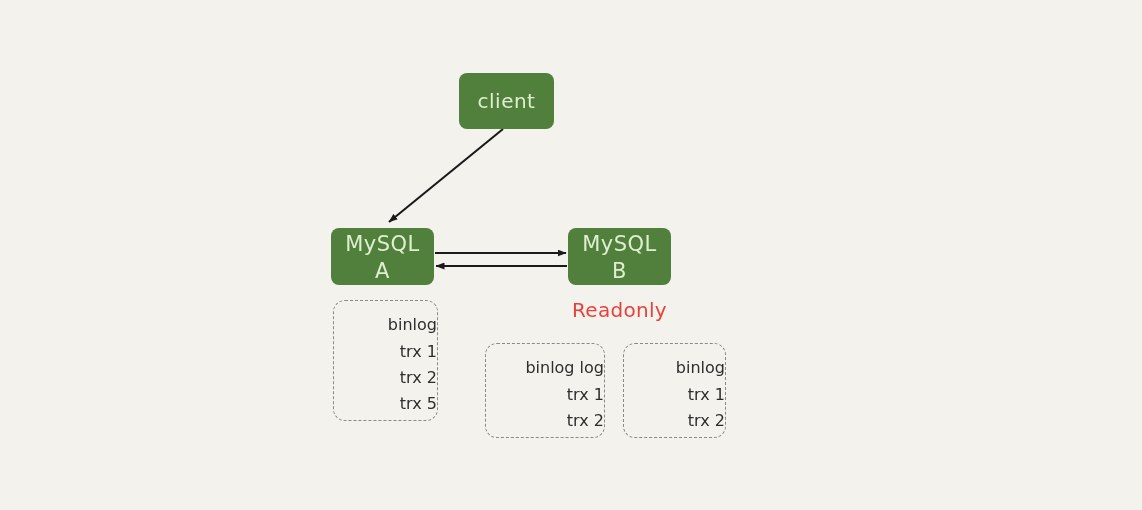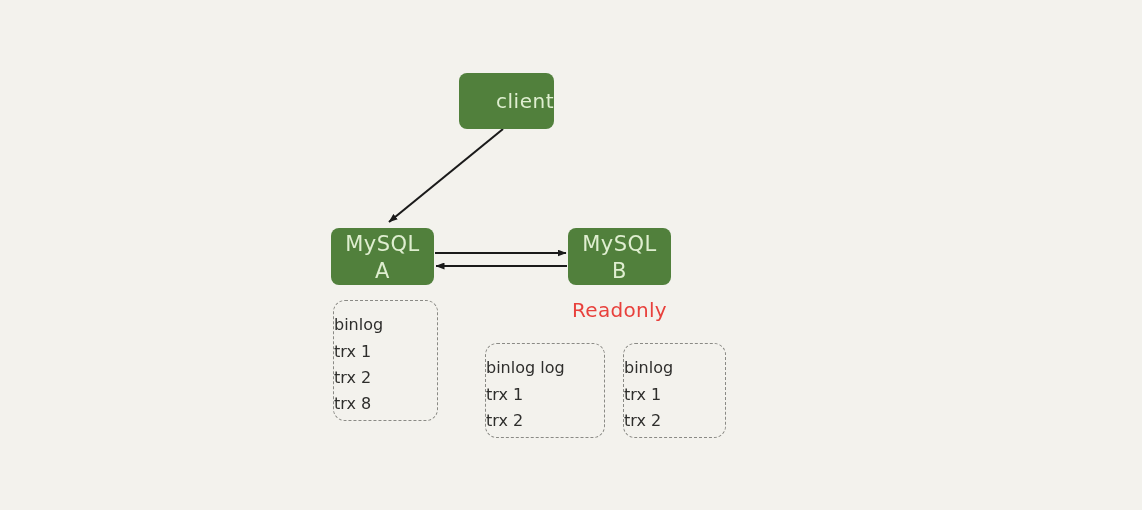--- a/index.html
+++ b/index.html
@@ -36,21 +36,20 @@
   }
   .node .line2 {
     display: block;
   }
   #node-client {
     left: 459px;
     top: 73px;
     width: 95px;
     height: 56px;
     font-size: 20px;
-    align-items: flex-end;
   }
   #node-mysql-a {
     left: 331px;
     top: 228px;
     width: 103px;
     height: 57px;
     padding-top: 2px;
   }
   #node-mysql-b {
     left: 568px;
@@ -70,21 +69,21 @@
     font-family: "DejaVu Sans", sans-serif;
     letter-spacing: 0.3px;
   }
   .logbox {
     position: absolute;
     border: 1.6px dashed #8a8a85;
     border-radius: 12px;
     box-sizing: border-box;
     display: flex;
     flex-direction: column;
-    align-items: flex-start;
+    align-items: flex-end;
     justify-content: flex-start;
     color: #2e2e2c;
     font-family: "DejaVu Sans", sans-serif;
     font-size: 16px;
   }
   .logbox .entry {
     line-height: 1.62;
     white-space: nowrap;
   }
   .logbox .entry.title {
@@ -152,21 +151,21 @@
     <span>MySQL</span>
     <span class="line2">B</span>
   </div>
 
   <div class="readonly-label">Readonly</div>
 
   <div class="logbox" id="logbox-0">
     <span class="entry title">binlog</span>
     <span class="entry">trx 1</span>
     <span class="entry">trx 2</span>
-    <span class="entry">trx 8</span>
+    <span class="entry">trx 5</span>
   </div>
 
   <div class="logbox" id="logbox-1">
     <span class="entry title">binlog log</span>
     <span class="entry">trx 1</span>
     <span class="entry">trx 2</span>
   </div>
 
   <div class="logbox" id="logbox-2">
     <span class="entry title">binlog</span>

